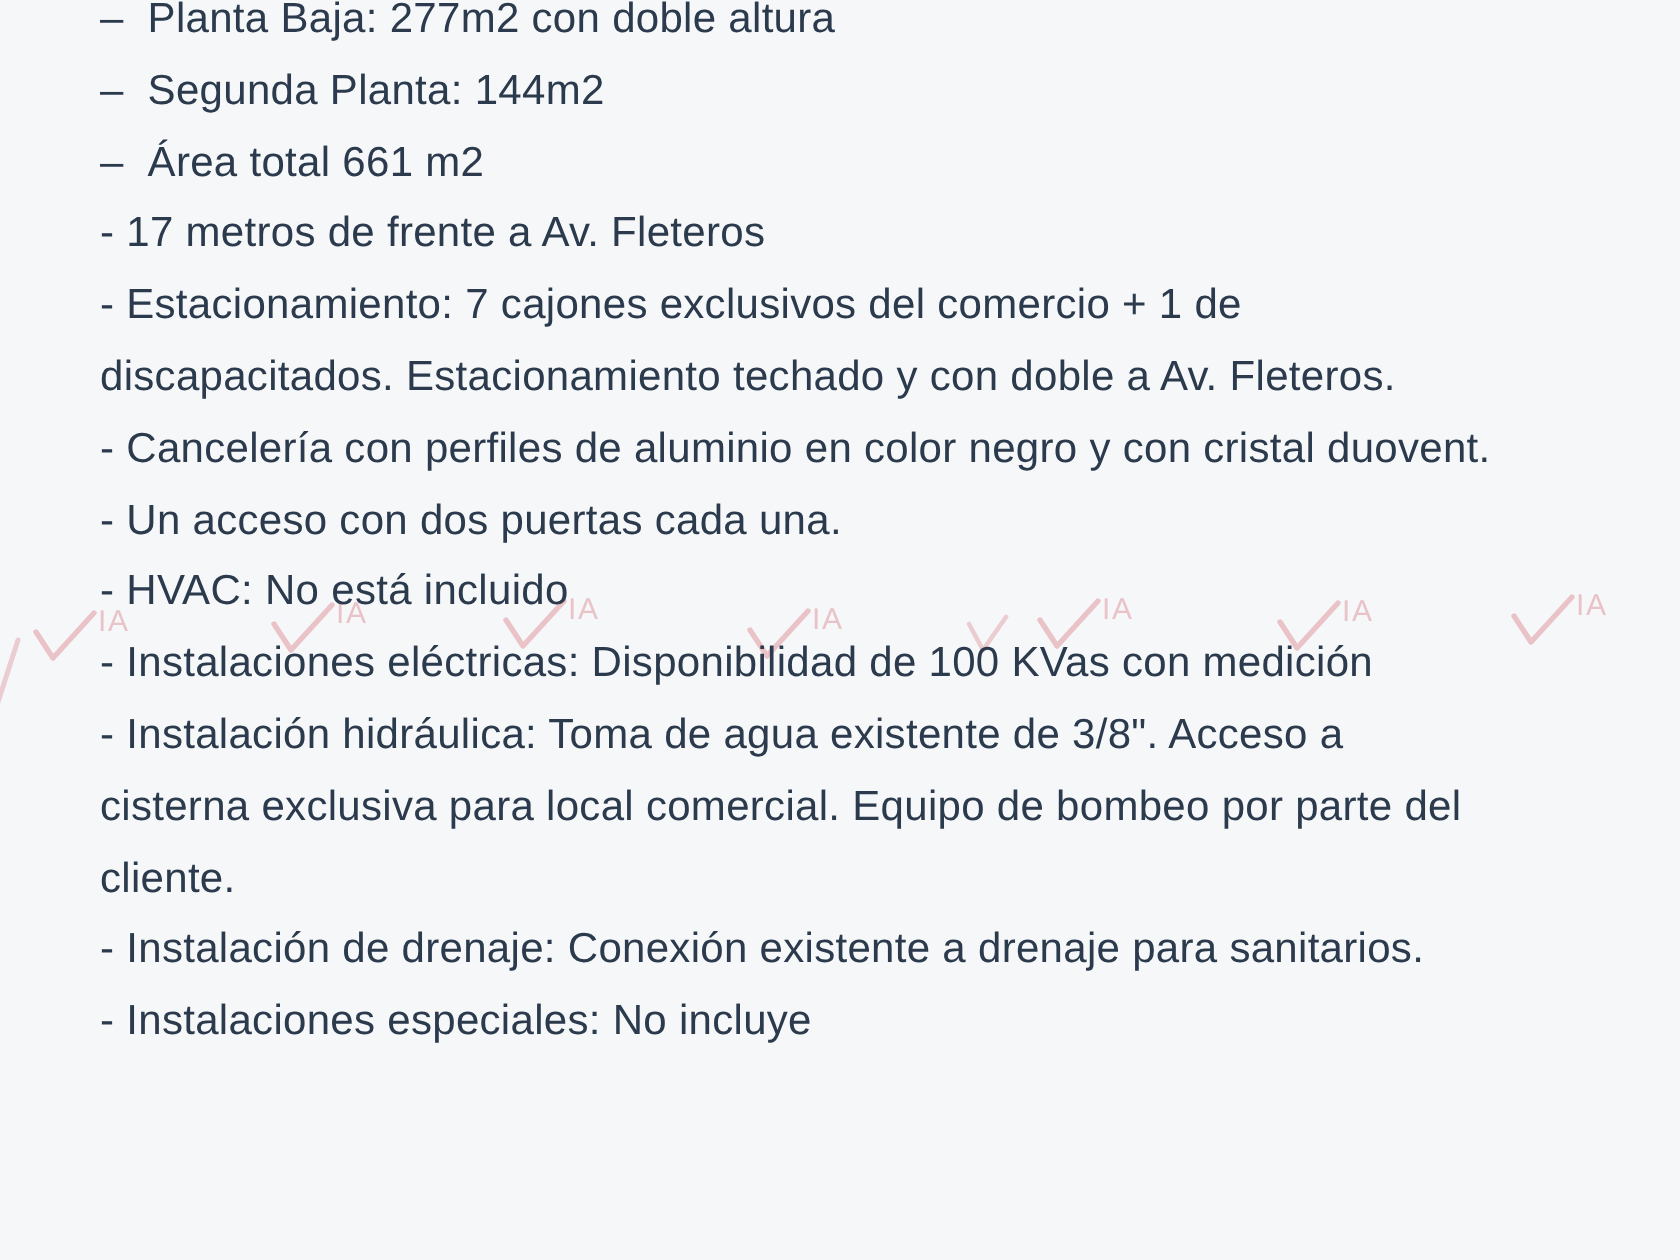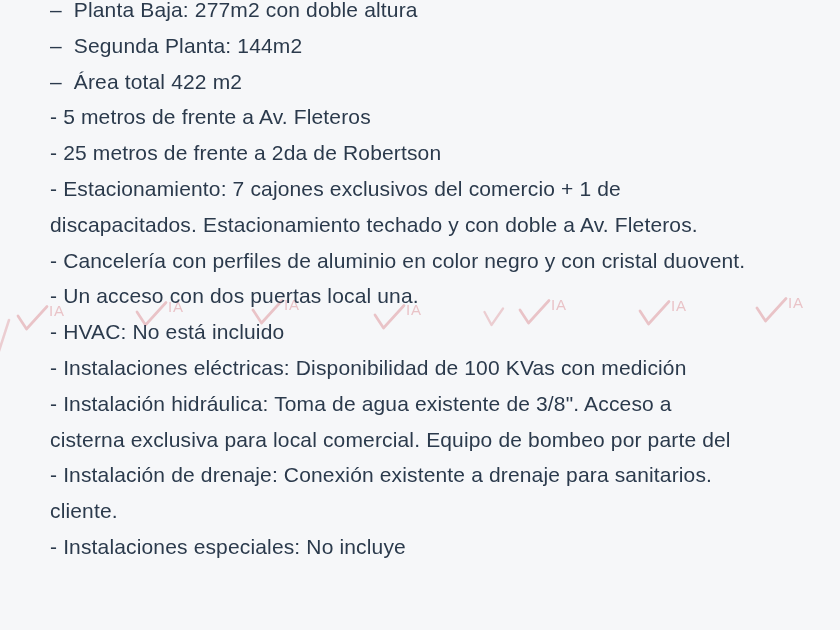--- a/index.html
+++ b/index.html
@@ -81,28 +81,27 @@
           <path d="M6 17 L14.5 30 L35 7.5" fill="none" stroke="#e2a4aa" stroke-width="2.7" stroke-linecap="round" stroke-linejoin="round"></path>
           <text x="37" y="16.5" font-size="15" letter-spacing="0.8" fill="#e2a4aa" font-family="Liberation Sans, sans-serif">IA</text>
         </svg></span>
       <span class="wm" style="left: -1px; top: 318px; opacity: 0.5;"><svg width="12" height="36" viewBox="0 0 12 36">
           <path d="M10 2 L0 33" fill="none" stroke="#e2a4aa" stroke-width="2.5" stroke-linecap="round"></path>
         </svg></span>
     </div>
   <div class="textblock" id="textblock">
       <div class="line">–  Planta Baja: 277m2 con doble altura</div>
       <div class="line">–  Segunda Planta: 144m2</div>
-      <div class="line">–  Área total 422 m2</div>
-      <div class="line">- 5 metros de frente a Av. Fleteros</div>
-      <div class="line">- 25 metros de frente a 2da de Robertson</div>
+      <div class="line">–  Área total 661 m2</div>
+      <div class="line">- 17 metros de frente a Av. Fleteros</div>
       <div class="line">- Estacionamiento: 7 cajones exclusivos del comercio + 1 de</div>
       <div class="line">discapacitados. Estacionamiento techado y con doble a Av. Fleteros.</div>
       <div class="line">- Cancelería con perfiles de aluminio en color negro y con cristal duovent.</div>
-      <div class="line">- Un acceso con dos puertas local una.</div>
+      <div class="line">- Un acceso con dos puertas cada una.</div>
       <div class="line">- HVAC: No está incluido</div>
       <div class="line">- Instalaciones eléctricas: Disponibilidad de 100 KVas con medición</div>
       <div class="line">- Instalación hidráulica: Toma de agua existente de 3/8". Acceso a</div>
       <div class="line">cisterna exclusiva para local comercial. Equipo de bombeo por parte del</div>
+      <div class="line">cliente.</div>
       <div class="line">- Instalación de drenaje: Conexión existente a drenaje para sanitarios.</div>
-      <div class="line">cliente.</div>
       <div class="line">- Instalaciones especiales: No incluye</div>
     </div>
 </div>
 
 </body></html>

